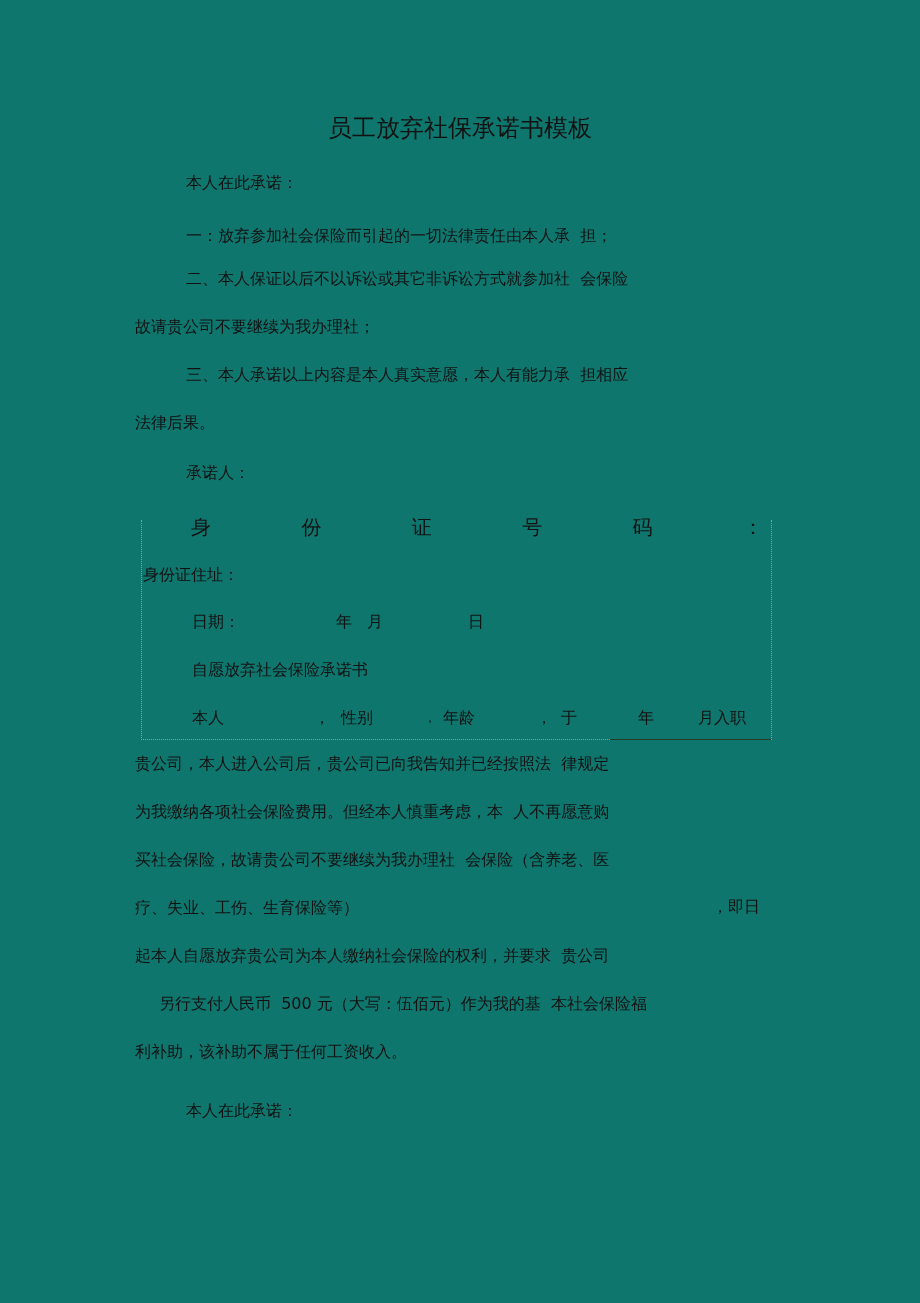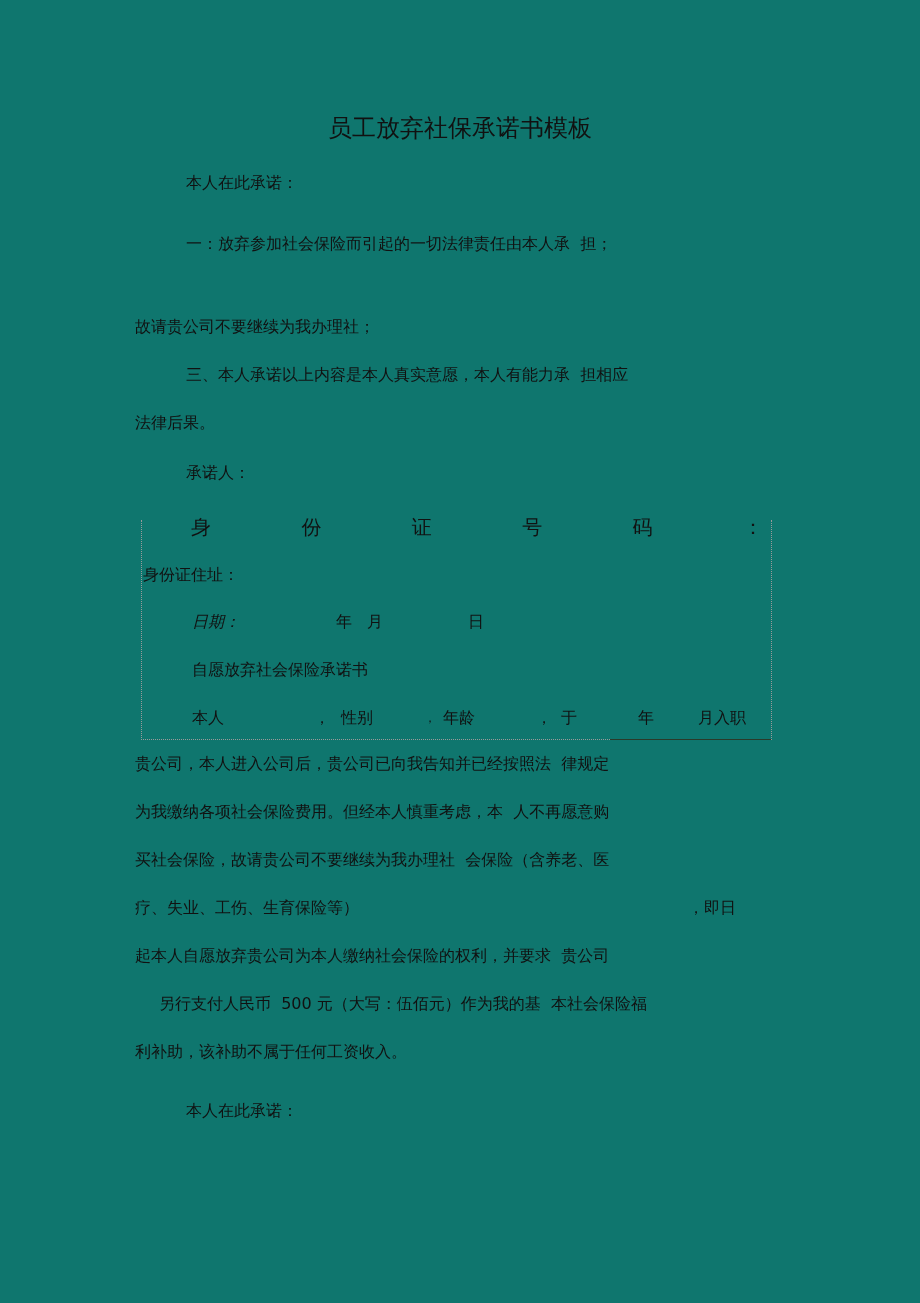--- a/index.html
+++ b/index.html
@@ -71,22 +71,23 @@
   </style>
 </head>
 <body>
 
 <div class="page">
 
   <div class="title">员工放弃社保承诺书模板</div>
 
   <div class="line" style="left:186px; top:171px;">本人在此承诺：</div>
 
-  <div class="line" style="left:186px; top:232px;">一：放弃参加社会保险而引起的一切法律责任由本人承  担；</div>
+  <div class="line" style="left:186px; top:224px;">一：放弃参加社会保险而引起的一切法律责任由本人承  担；</div>
 
+  <div class="line" style="left:186px; top:267px;">二、本人保证以后不以诉讼或其它非诉讼方式就参加社  会保险</div>
   <div class="line" style="left:135px; top:315px;">故请贵公司不要继续为我办理社；</div>
 
   <div class="line" style="left:186px; top:363px;">三、本人承诺以上内容是本人真实意愿，本人有能力承  担相应</div>
   <div class="line" style="left:135px; top:411px;">法律后果。</div>
 
   <div class="line" style="left:186px; top:461px;">承诺人：</div>
 
   <div class="box"></div>
   <div class="box-dark-seg"></div>
 
@@ -94,41 +95,41 @@
     <span>身</span>
     <span>份</span>
     <span>证</span>
     <span>号</span>
     <span>码</span>
     <span>：</span>
   </div>
 
   <div class="line" style="left:143px; top:563px;">身份证住址：</div>
 
-  <div class="line" style="left:192px; top:610px;font-style:italic;">日期：</div>
+  <div class="line" style="left:192px; top:610px;">日期：</div>
   <div class="line" style="left:336px; top:610px;">年</div>
   <div class="line" style="left:367px; top:610px;">月</div>
   <div class="line" style="left:468px; top:610px;">日</div>
 
   <div class="line" style="left:192px; top:658px;">自愿放弃社会保险承诺书</div>
 
   <div class="line" style="left:192px; top:706px;">本人</div>
   <div class="line" style="left:314px; top:706px;">，</div>
   <div class="line" style="left:341px; top:706px;">性别</div>
   <div class="line" style="left:424px; top:706px; font-size:12px;">，</div>
   <div class="line" style="left:443px; top:706px;">年龄</div>
   <div class="line" style="left:536px; top:706px;">，</div>
   <div class="line" style="left:561px; top:706px;">于</div>
   <div class="line" style="left:638px; top:706px;">年</div>
   <div class="line" style="left:682px; top:706px;margin-left:16px;">月入职</div>
 
   <div class="line" style="left:135px; top:800px;">为我缴纳各项社会保险费用。但经本人慎重考虑，本  人不再愿意购</div>
   <div class="line" style="left:135px; top:752px;">贵公司，本人进入公司后，贵公司已向我告知并已经按照法  律规定</div>
   <div class="line" style="left:135px; top:848px;">买社会保险，故请贵公司不要继续为我办理社  会保险（含养老、医</div>
   <div class="line" style="left:135px; top:896px;">疗、失业、工伤、生育保险等）</div>
-  <div class="line" style="left:688px; top:896px;">，即日</div>
+  <div class="line" style="left:712px; top:896px;font-family:Liberation Mono, monospace;">，即日</div>
   <div class="line" style="left:135px; top:944px;">起本人自愿放弃贵公司为本人缴纳社会保险的权利，并要求  贵公司</div>
   <div class="line" style="left:135px; top:992px;margin-left:24px;">另行支付人民币  500 元（大写：伍佰元）作为我的基  本社会保险福</div>
   <div class="line" style="left:135px; top:1040px;">利补助，该补助不属于任何工资收入。</div>
 
   <div class="line" style="left:186px; top:1099px;">本人在此承诺：</div>
 
 </div>
 
 </body></html>

